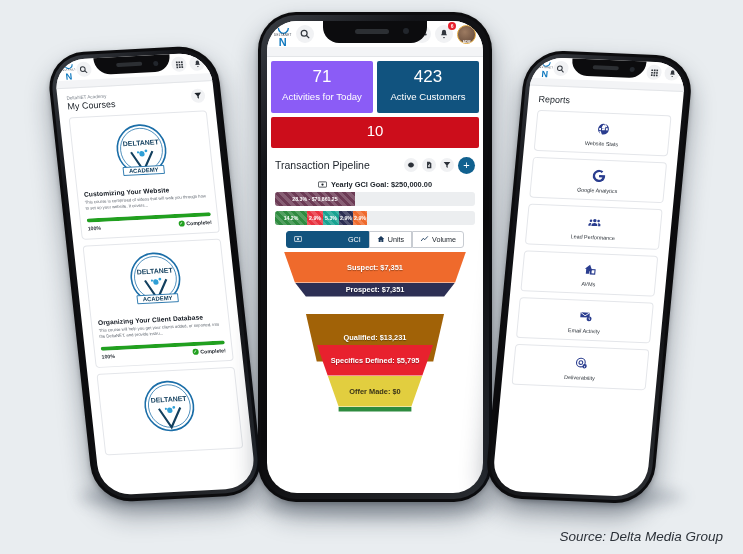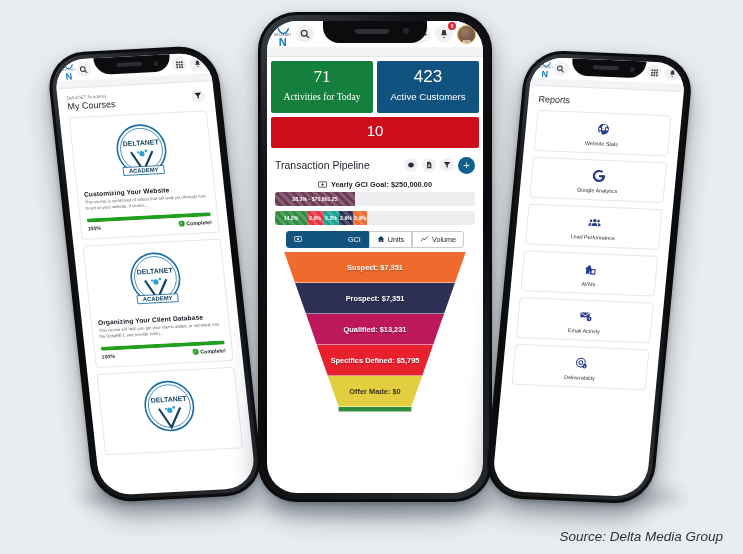--- a/index.html
+++ b/index.html
@@ -67,21 +67,21 @@
 
   
   #midPhone{left:258px;top:12px;width:234px;height:490px;}
   #midPhone .screen{inset:9px;border-radius:30px;}
   #midPhone .notch{left:50%;transform:translateX(-50%);top:9px;width:104px;height:22px;}
   #midPhone .notch .speaker{left:32px;top:8px;width:34px;height:4.5px;}
   #midPhone .notch .cam{right:18px;top:7px;width:6px;height:6px;}
   #midPhone .appbar{height:26px;padding:0 7px;}
   .stat-row{display:flex;gap:4px;padding:4px 4px 0;background:#fff;}
   .stat{flex:1;border-radius:2px;color:#fff;text-align:center;padding:7px 4px 10px;}
-  .stat.green{background:#15803d;font-family:Liberation Serif, serif;}
+  .stat.green{background:#8b5cf6;}
   .stat.blue{background:#11537f;}
   .stat .num{font-size:17px;line-height:1.05;}
   .stat .lbl{font-size:9.6px;line-height:1.22;margin-top:5px;}
   .alert{background:#cc0d1b;color:#fff;text-align:center;margin:4px 4px 0;border-radius:2px;
      padding:5px 4px 9px;}
   .alert .num{font-size:15px;text-align:center;}
   .alert .lbl{font-size:9.6px;margin-top:4px;}
   .pipe-head{display:flex;align-items:center;justify-content:space-between;
      padding:9px 8px 2px;background:#fff;}
   .pipe-title{font-size:10.5px;color:#1b2128;}
@@ -366,24 +366,24 @@
               <polyline points="2,18 8,10 13,14 22,4"></polyline>
             </svg>
           <span>Volume</span>
         </div>
       </div>
 
       <div class="funnel">
         <div class="f-row" style="top:0px;width:182px;height:31px;background:#ef6a2c;clip-path:polygon(0 0,100% 0,94% 100%,6% 100%);">
           <span>Suspect: $7,351</span>
         </div>
-        <div class="f-row" style="top:31px;width:182px;height:31px;background:#2d2f54;clip-path:polygon(6% 0,94% 0,88% 100%,12% 100%);">
+        <div class="f-row" style="top:31px;width:182px;height:14px;background:#2d2f54;clip-path:polygon(6% 0,94% 0,88% 100%,12% 100%);">
           <span>Prospect: $7,351</span>
         </div>
-        <div class="f-row" style="top:62px;width:182px;height:31px;background:#be185d;clip-path:polygon(12% 0,88% 0,82% 100%,18% 100%);">
+        <div class="f-row" style="top:62px;width:182px;height:48px;background:#a16207;clip-path:polygon(12% 0,88% 0,82% 100%,18% 100%);">
           <span>Qualified: $13,231</span>
         </div>
         <div class="f-row" style="top:93px;width:182px;height:31px;background:#e8212e;clip-path:polygon(18% 0,82% 0,76% 100%,24% 100%);">
           <span>Specifics Defined: $5,795</span>
         </div>
         <div class="f-row" style="top:124px;width:182px;height:31px;background:#e2ce3f;color:#3a3418;text-shadow:none;clip-path:polygon(24% 0,76% 0,70% 100%,30% 100%);">
           <span>Offer Made: $0</span>
         </div>
         <div class="f-row" style="top:155px;width:182px;height:5px;background:#2e8b3f;clip-path:polygon(30% 0,70% 0,70% 100%,30% 100%);"></div>
       </div>

